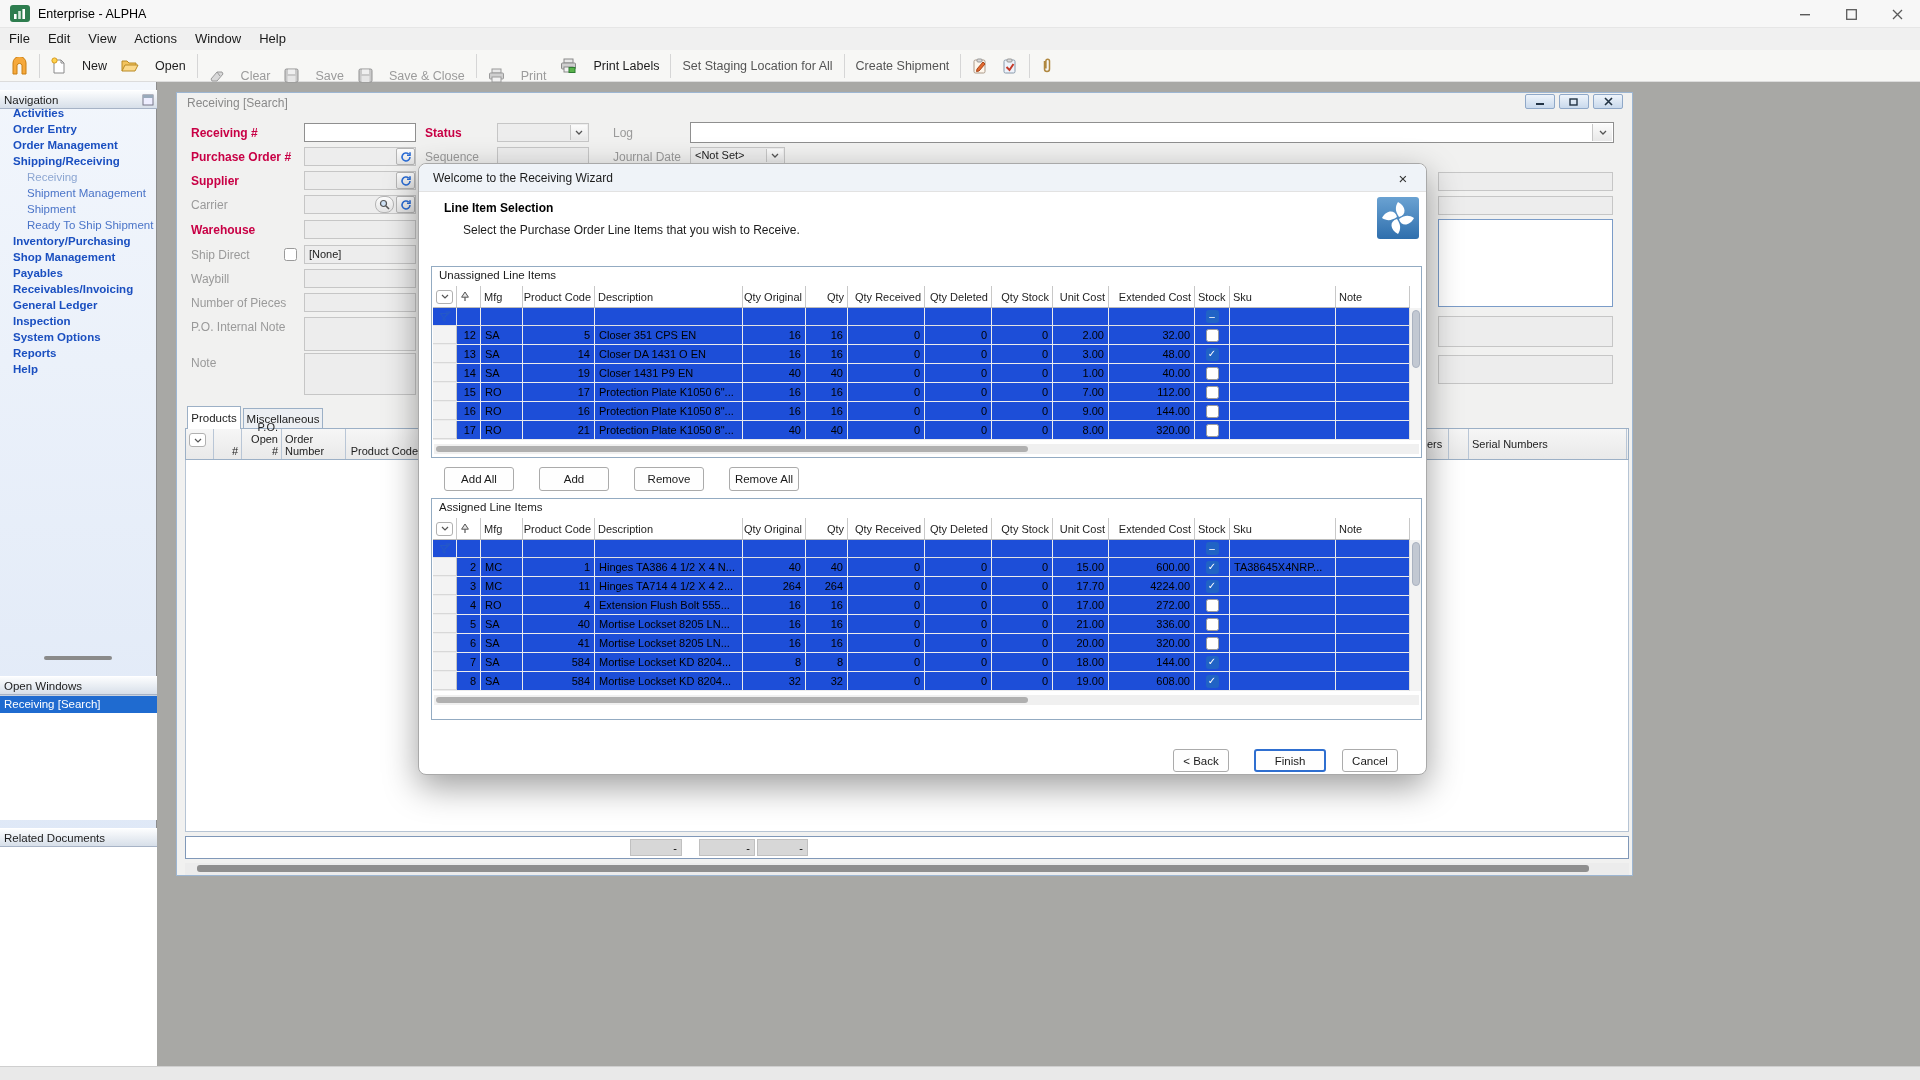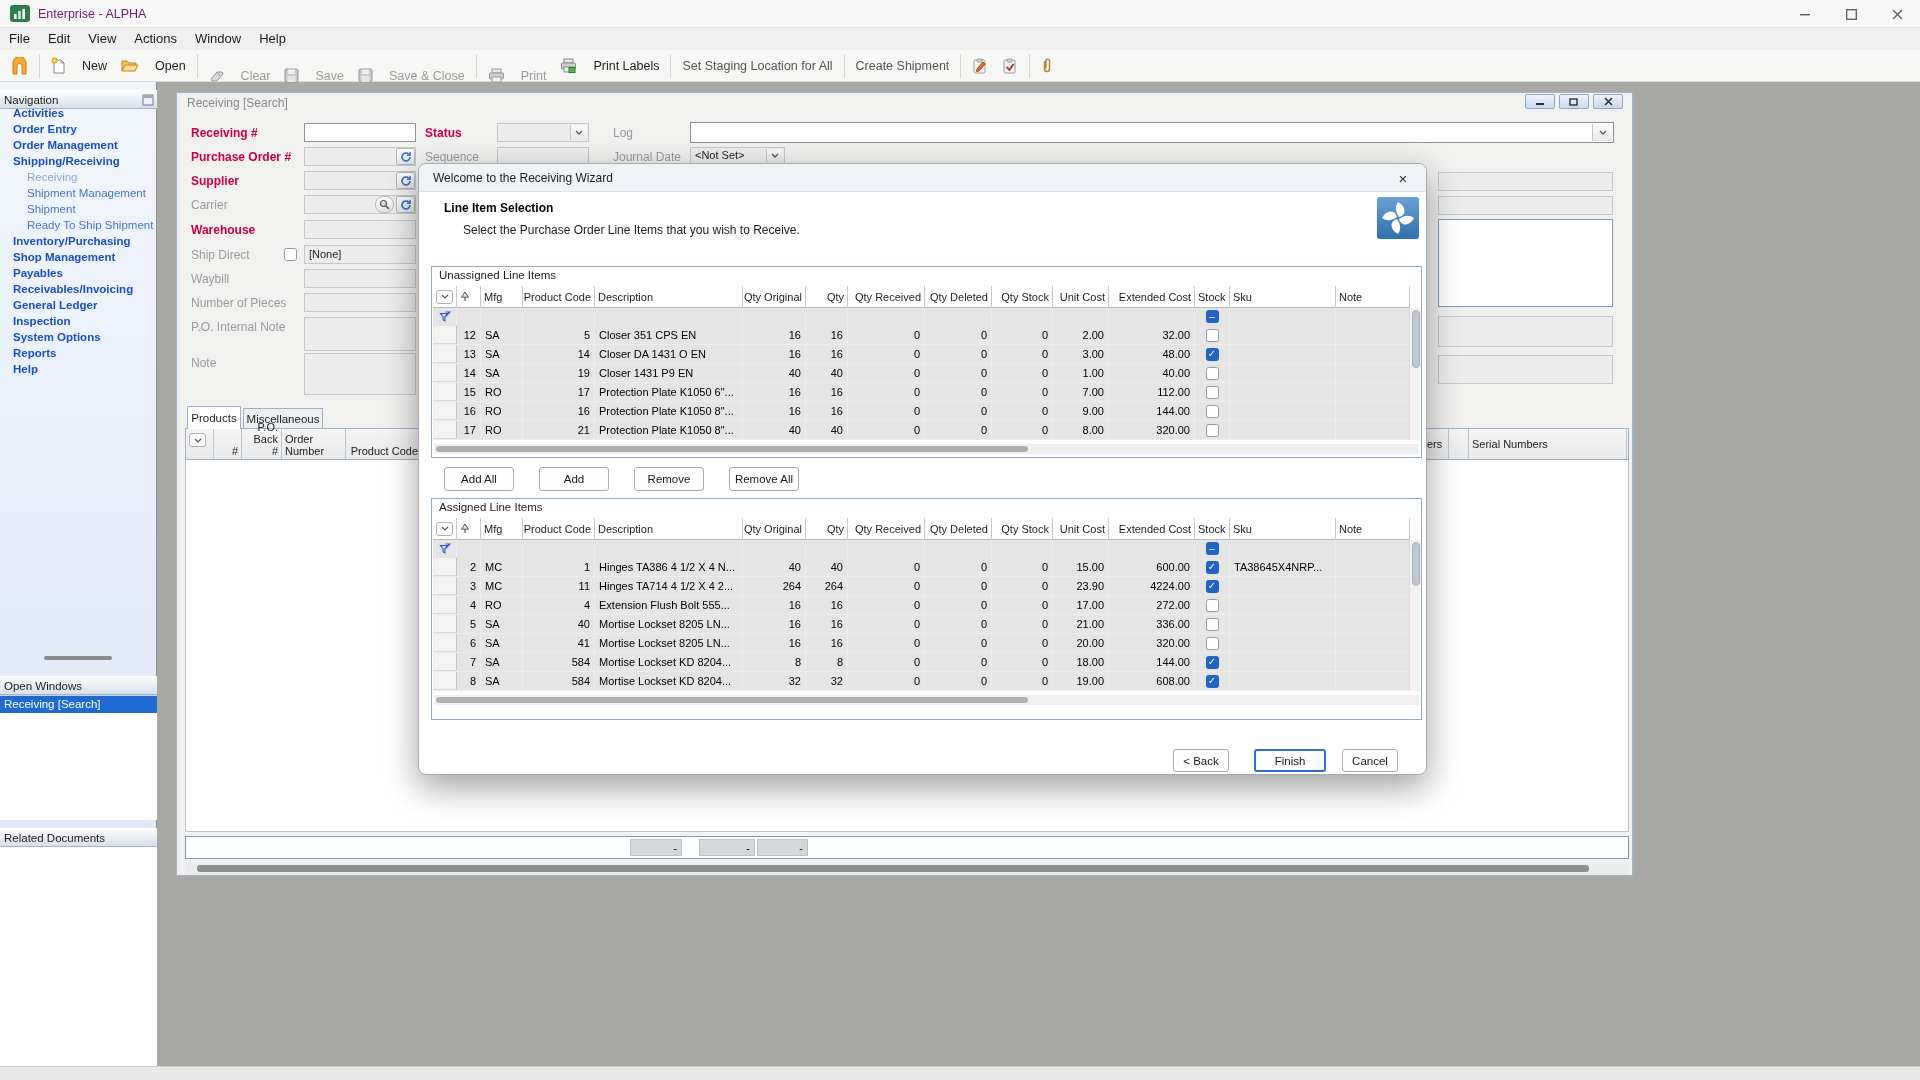--- a/index.html
+++ b/index.html
@@ -3,21 +3,21 @@
 <meta charset="utf-8">
 <style>
   html,body{margin:0;padding:0;background:#555;}
   *{box-sizing:border-box;font-family:"Liberation Sans",sans-serif;}
   .screen{position:relative;width:1920px;height:1080px;background:#a8a8a5;overflow:hidden;}
   .abs{position:absolute;}
 
   
   .titlebar{position:absolute;left:0;top:0;width:1920px;height:28px;background:#f7f7f7;border-bottom:1px solid #e6e6e6;display:flex;align-items:center;}
   .app-icon{margin-left:10px;width:20px;height:17px;flex:0 0 auto;}
-  .title-text{font-size:12.5px;color:#701a75;margin-left:8px;}
+  .title-text{font-size:12.5px;color:#000000;margin-left:8px;}
   .win-controls{position:absolute;right:0;top:0;height:28px;display:flex;}
   .wc{width:46px;display:flex;align-items:center;justify-content:center;color:#5a5a5a;font-size:13px;}
   .menubar{position:absolute;left:0;top:28px;width:1920px;height:22px;background:#f0f0f0;display:flex;align-items:center;}
   .menu-item{font-size:13px;color:#1a1a1a;padding:0 9px;line-height:22px;}
   .toolbar{position:absolute;left:0;top:50px;width:1920px;height:32px;background:#f7f7f5;border-bottom:1px solid #dcdcdc;display:flex;align-items:center;padding-left:4px;}
   .tbtn{display:flex;gap:16px;align-items:center;font-size:12.5px;color:#1d1d1d;padding:0 7px;height:26px;white-space:nowrap;}
   .tbtn.disabled{color:#9b9b9b;margin-top:20px;}
   .tbtn.plain{color:#555;}
   .tsep{width:1px;height:24px;background:#d6d6d6;margin:0 4px;flex:0 0 auto;}
 
@@ -67,21 +67,21 @@
   
   .wizard{position:absolute;left:418px;top:163px;width:1009px;height:612px;background:#fff;border:1px solid #a9a9a9;border-radius:8px;box-shadow:0 12px 34px rgba(0,0,0,.38);z-index:60;}
   .wz-title{position:absolute;left:0;top:0;width:100%;height:28px;background:#eff3f8;border-bottom:1px solid #e2e2e2;border-radius:8px 8px 0 0;display:flex;align-items:center;}
   .wz-title span{font-size:12px;color:#1b1b1b;margin-left:14px;}
   .wz-close{position:absolute;right:12px;top:4px;width:22px;height:20px;display:flex;align-items:center;justify-content:center;color:#333;font-size:15px;}
   .wz-heading{position:absolute;left:25px;top:37px;font-size:12px;font-weight:bold;color:#000;}
   .wz-sub{position:absolute;left:44px;top:59px;font-size:12px;color:#1c1c1c;}
   .wz-logo{position:absolute;left:958px;top:33px;width:42px;height:42px;}
   .group{position:absolute;left:12px;width:991px;border:1px solid #93abc2;background:#fff;}
   .group-label{position:absolute;left:7px;top:2px;font-size:11.5px;color:#1b1b1b;}
-  .grid{position:absolute;left:1px;background:#e5e5e5;font-size:11px;}
+  .grid{position:absolute;left:1px;background:#1d4ed8;font-size:11px;}
   .g-h{display:flex;height:22px;background:#fff;border-bottom:1px solid #bcbcbc;}
   .g-hc{border-right:1px solid #c8c8c8;display:flex;align-items:center;padding:0 3px;color:#1e1e1e;white-space:nowrap;overflow:hidden;flex:0 0 auto;}
   .g-hc.r{justify-content:flex-end;}
   .g-f{display:flex;height:18px;border-bottom:1px solid #e2e2e2;}
   .g-fc{border-right:1px solid #ededed;display:flex;align-items:center;padding:0 3px;flex:0 0 auto;justify-content:center;}
   .g-r{display:flex;height:19px;border-bottom:1px solid #ececec;}
   .g-c{border-right:1px solid #ececec;display:flex;align-items:center;padding:0 4px;white-space:nowrap;overflow:hidden;color:#000;flex:0 0 auto;}
   .g-c.r{justify-content:flex-end;}
   .row-ind{background:#f3f3f3;border-right:1px solid #c4c4c4;border-bottom:1px solid #d8d8d8;}
   .btn{position:absolute;height:24px;background:#fefefe;border:1px solid #ababab;border-radius:3px;font-size:11.5px;color:#1a1a1a;display:flex;align-items:center;justify-content:center;}
@@ -388,21 +388,21 @@
           <span class="chevbox" style="margin-top:2px;">
             <svg width="8" height="5">
               <polyline points="1,1 4,4 7,1" fill="none" stroke="#555" stroke-width="1.2"></polyline>
             </svg>
           </span>
         </div>
       <div class="pg-hc br" style="width:28px;">
           <span>#</span>
         </div>
       <div class="pg-hc br" style="width:40px;">
-          <span>P.O. Back #</span>
+          <span>P.O. Open #</span>
         </div>
       <div class="pg-hc bl" style="width:64px;">
           <span>Order Number</span>
         </div>
       <div class="pg-hc br" style="width:76px;">
           <span>Product Code</span>
         </div>
     </div>
 
     <div class="pg-head" style="left:1246px;top:335px;width:206px;">
@@ -712,21 +712,21 @@
             <div class="g-c row-ind" style="width: 24px;"></div>
             <div class="g-c r" style="width: 24px;">3</div>
             <div class="g-c" style="width: 42px;">MC</div>
             <div class="g-c r" style="width: 72px;">11</div>
             <div class="g-c" style="width: 148px;">Hinges TA714 4 1/2 X 4 2...</div>
             <div class="g-c r" style="width: 63px;">264</div>
             <div class="g-c r" style="width: 42px;">264</div>
             <div class="g-c r" style="width: 77px;">0</div>
             <div class="g-c r" style="width: 67px;">0</div>
             <div class="g-c r" style="width: 61px;">0</div>
-            <div class="g-c r" style="width: 56px;">23.90</div>
+            <div class="g-c r" style="width: 56px;">17.70</div>
             <div class="g-c r" style="width: 86px;">4224.00</div>
             <div class="g-c" style="width: 35px; justify-content: center;">
               <div class="cb on">✓</div>
             </div>
             <div class="g-c" style="width: 106px;"></div>
             <div class="g-c" style="width: 74px;"></div>
           </div>
           <div class="g-r">
             <div class="g-c row-ind" style="width: 24px;"></div>
             <div class="g-c r" style="width: 24px;">4</div>

